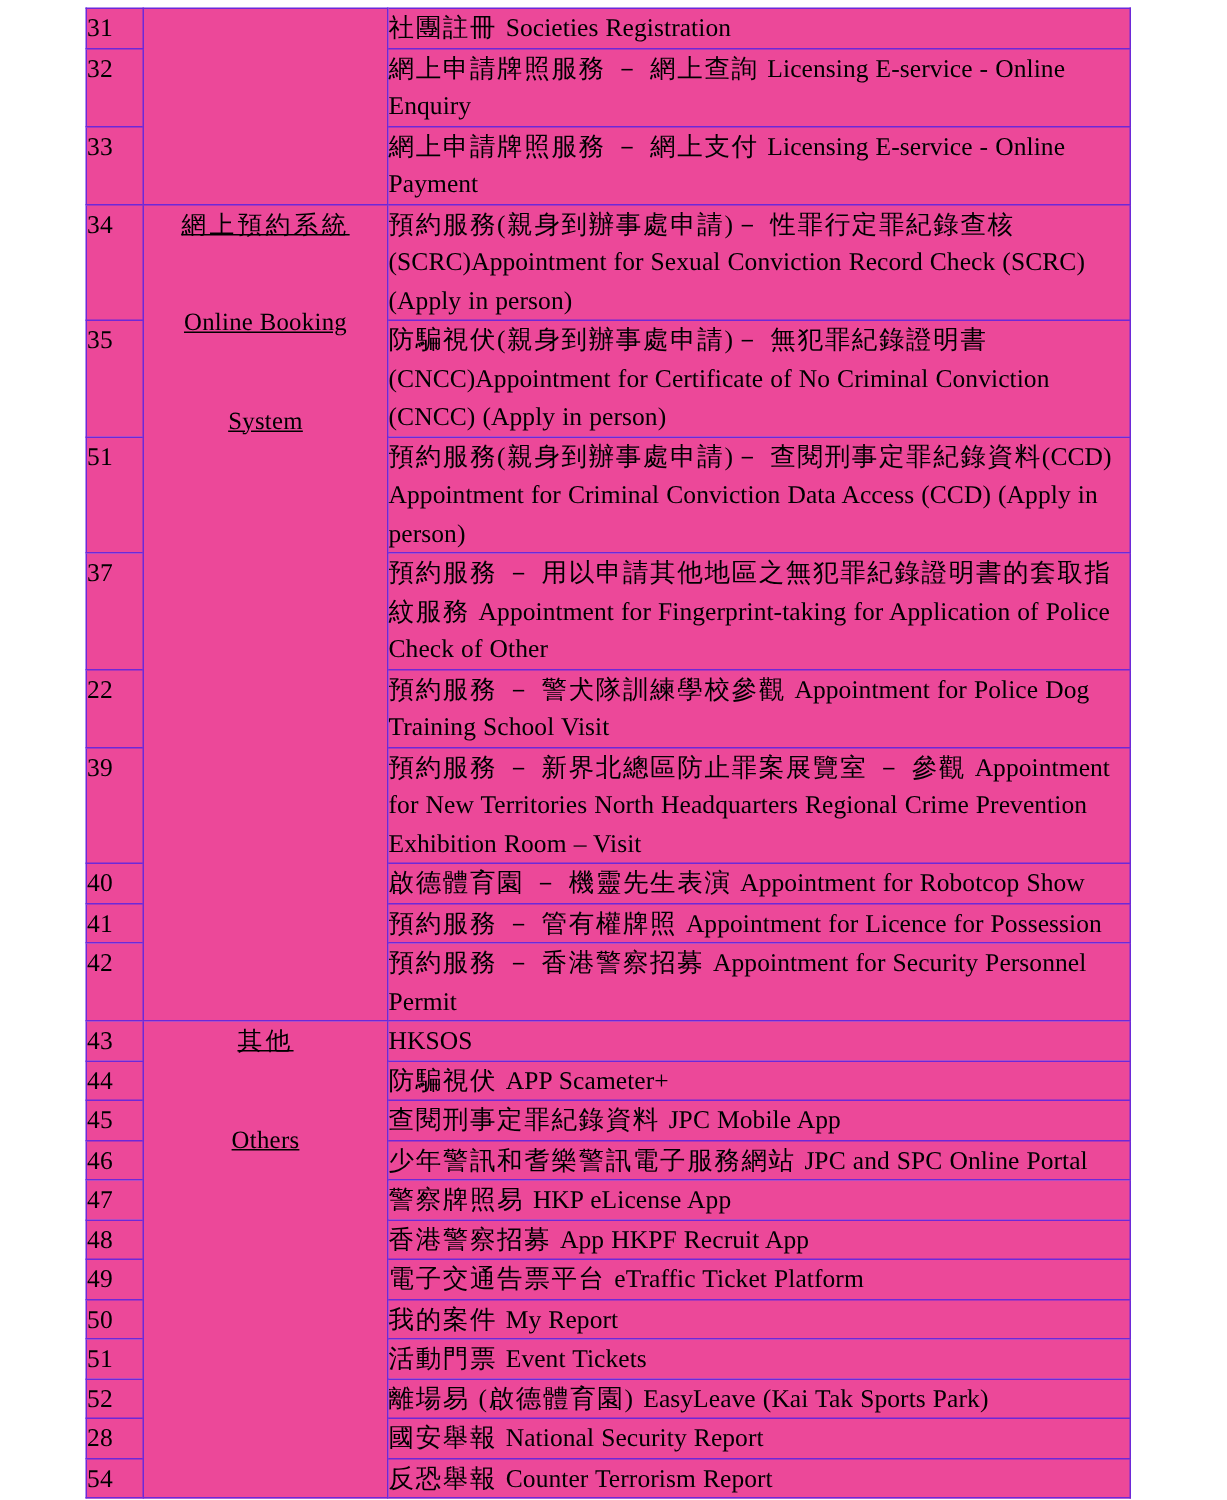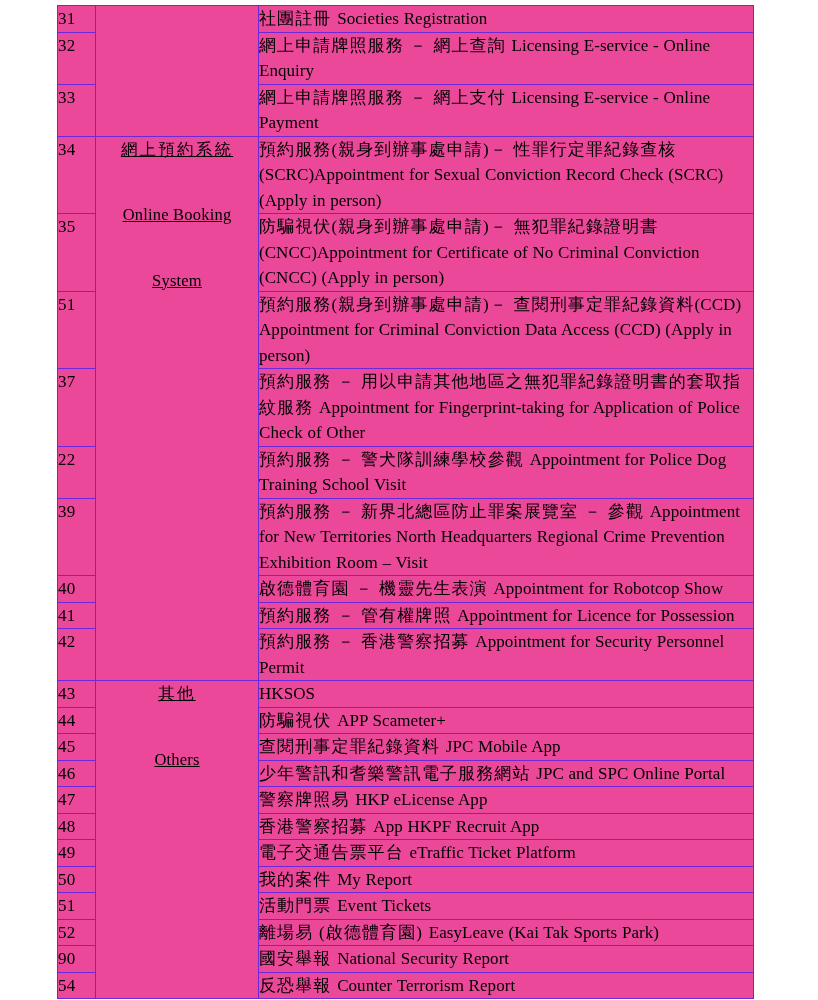--- a/index.html
+++ b/index.html
@@ -202,21 +202,21 @@
         <td class="num">51</td>
         <td class="name"><span class="zh">活動門票 </span><span class="en">Event Tickets</span></td>
       </tr>
 
       <tr>
         <td class="num">52</td>
         <td class="name"><span class="zh">離場易 (啟德體育園) </span><span class="en">EasyLeave (Kai Tak Sports Park)</span></td>
       </tr>
 
       <tr>
-        <td class="num">90</td>
+        <td class="num">28</td>
         <td class="name"><span class="zh">國安舉報 </span><span class="en">National Security Report</span></td>
       </tr>
 
       <tr>
         <td class="num">54</td>
         <td class="name"><span class="zh">反恐舉報 </span><span class="en">Counter Terrorism Report</span></td>
       </tr>
 
     </tbody>
   </table>

